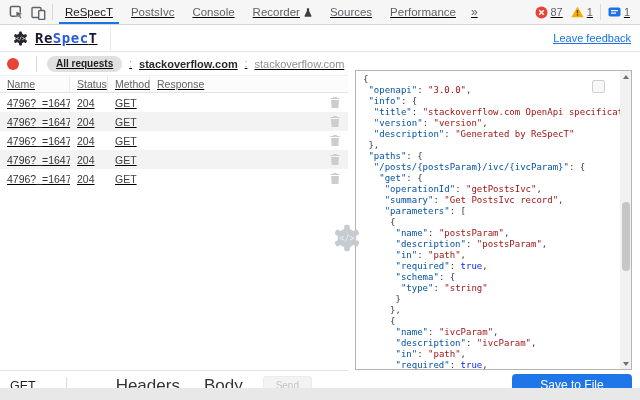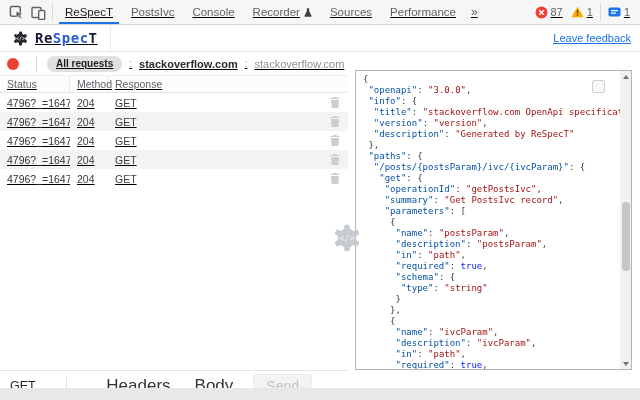--- a/index.html
+++ b/index.html
@@ -47,21 +47,21 @@
   .tc.trash { padding:0; display:flex; justify-content:center; cursor:pointer; }
 
   .request-bar { margin-top:auto; height:30px; border-top:1px solid #e4e4e4; display:flex; align-items:center; padding:0 10px; flex:none; }
   .method-sel { font-size:12.5px; color:#1f1f1f; cursor:pointer; }
   .rb-div { width:1px; height:18px; background:#ddd; margin-left:30px; flex:none; }
   .url-input { border:none; outline:none; width:80px; margin-left:12px; font-size:12px; color:#333; font-family:"Liberation Sans",sans-serif; }
   .url-input::placeholder { color:#b9b9b9; }
   .rb-label { font-size:17px; color:#333; cursor:pointer; }
   .rb-label.headers { margin-left:auto; }
   .rb-label.body { margin-left:24px; }
-  .send-btn { margin-left:20px; margin-right:26px; background:#f3f3f3; border:1px solid #ececec; color:#c2c2c2; border-radius:3px; padding:3px 12px; font-size:14px; font-family:"Liberation Sans",sans-serif; }
+  .send-btn { margin-left:20px; margin-right:26px; background:#f3f3f3; border:1px solid #ececec; color:#c2c2c2; border-radius:3px; padding:3px 12px; font-size:10px; font-family:"Liberation Sans",sans-serif; }
 
   
   .right { flex:1; position:relative; background:#fff; }
   .json-box { position:absolute; left:7px; right:8px; top:18px; height:300px; border:1px solid #b4b4b4; background:#fff; display:flex; overflow:hidden; }
   .code { flex:1; overflow:hidden; padding:3px 0 0 7px; font-family:"DejaVu Sans Mono", monospace; font-size:9px; line-height:11px; white-space:pre; }
   .cl .p { color:#3b3b3b; } .cl .k { color:#0451a5; } .cl .s { color:#a31515; } .cl .b { color:#0b24fb; }
   .copy-box { position:absolute; top:9px; right:26px; width:13px; height:13px; border:1px solid #cfcfcf; background:#f8f8f8; border-radius:2px; cursor:pointer; }
   .scrollbar { width:11px; background:#f1f1f1; position:relative; flex:none; display:flex; flex-direction:column; }
   .sb-btn { height:11px; display:flex; align-items:center; justify-content:center; cursor:pointer; }
   .sb-btn.down { margin-top:auto; }
@@ -171,20 +171,21 @@
           </svg>
         <span class="vdiv"></span>
         <span class="chip">All requests</span>
         <span class="fsep">:</span>
         <span class="host-active">stackoverflow.com</span>
         <span class="fsep">:</span>
         <span class="host-inactive">stackoverflow.com</span>
       </div>
 
       <div class="thead">
+        <div class="bord">Name</div>
         <div class="bord">Status</div>
         <div class="bord">Method</div>
         <div>Response</div>
         <div></div>
       </div>
       <div class="tbody">
           <div class="trow">
             <div class="tc name">4796?_=16470...</div>
             <div class="tc">204</div>
             <div class="tc">GET</div>
@@ -269,15 +270,16 @@
         <div class="scrollbar">
           <div class="sb-btn">
               <span class="tri-up"></span>
             </div>
           <div class="sb-thumb"></div>
           <div class="sb-btn down">
               <span class="tri-down"></span>
             </div>
         </div>
       </div>
+      <button class="save-btn">Save to File</button>
     </div>
   </div>
 </div>
 
 </body></html>

